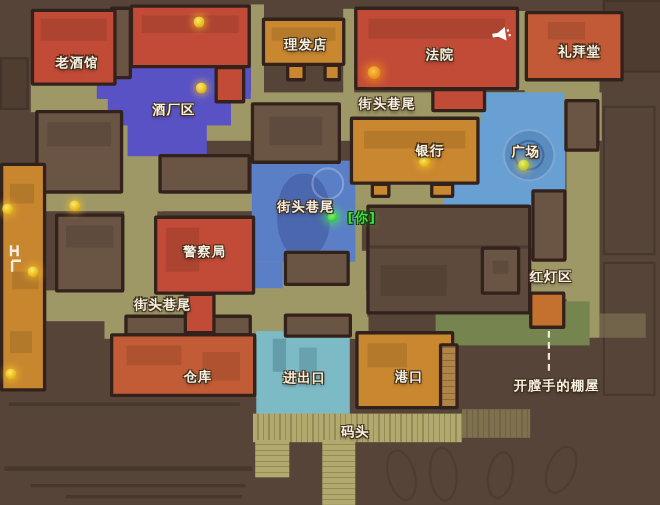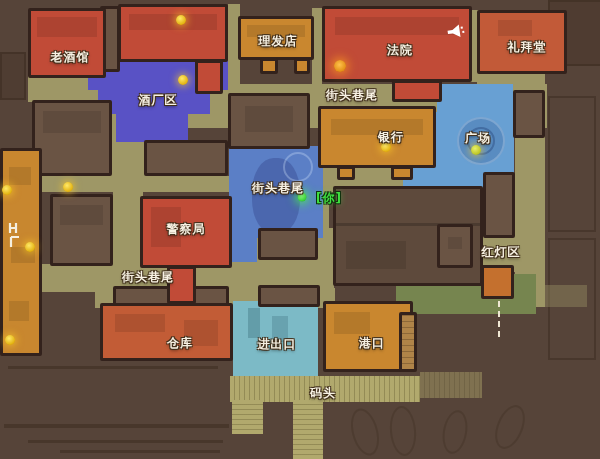--- a/index.html
+++ b/index.html
@@ -193,17 +193,18 @@
   <div class="lbl" style="left:379px;top:137px;padding-left:24px;">银行</div>
   <div class="lbl" style="left:478px;top:138px;">广场</div>
   <div class="lbl" style="left:278px;top:188px;">街头巷尾</div>
   <div class="lbl" style="left:186px;top:229px;">警察局</div>
   <div class="lbl" style="left:501px;top:252px;">红灯区</div>
   <div class="lbl" style="left:148px;top:277px;">街头巷尾</div>
   <div class="lbl" style="left:180px;top:343px;">仓库</div>
   <div class="lbl" style="left:277px;top:344px;">进出口</div>
   <div class="lbl" style="left:372px;top:343px;">港口</div>
   <div class="lbl" style="left:323px;top:393px;">码头</div>
+  <div class="lbl" style="left:506px;top:351px;">开膛手的棚屋</div>
 
   <div class="dot grn" style="left:302px;top:197px;"></div>
   <div class="lbl player" style="left:329px;top:198px;">[你]</div>
 
 </div>
 
 </body></html>

